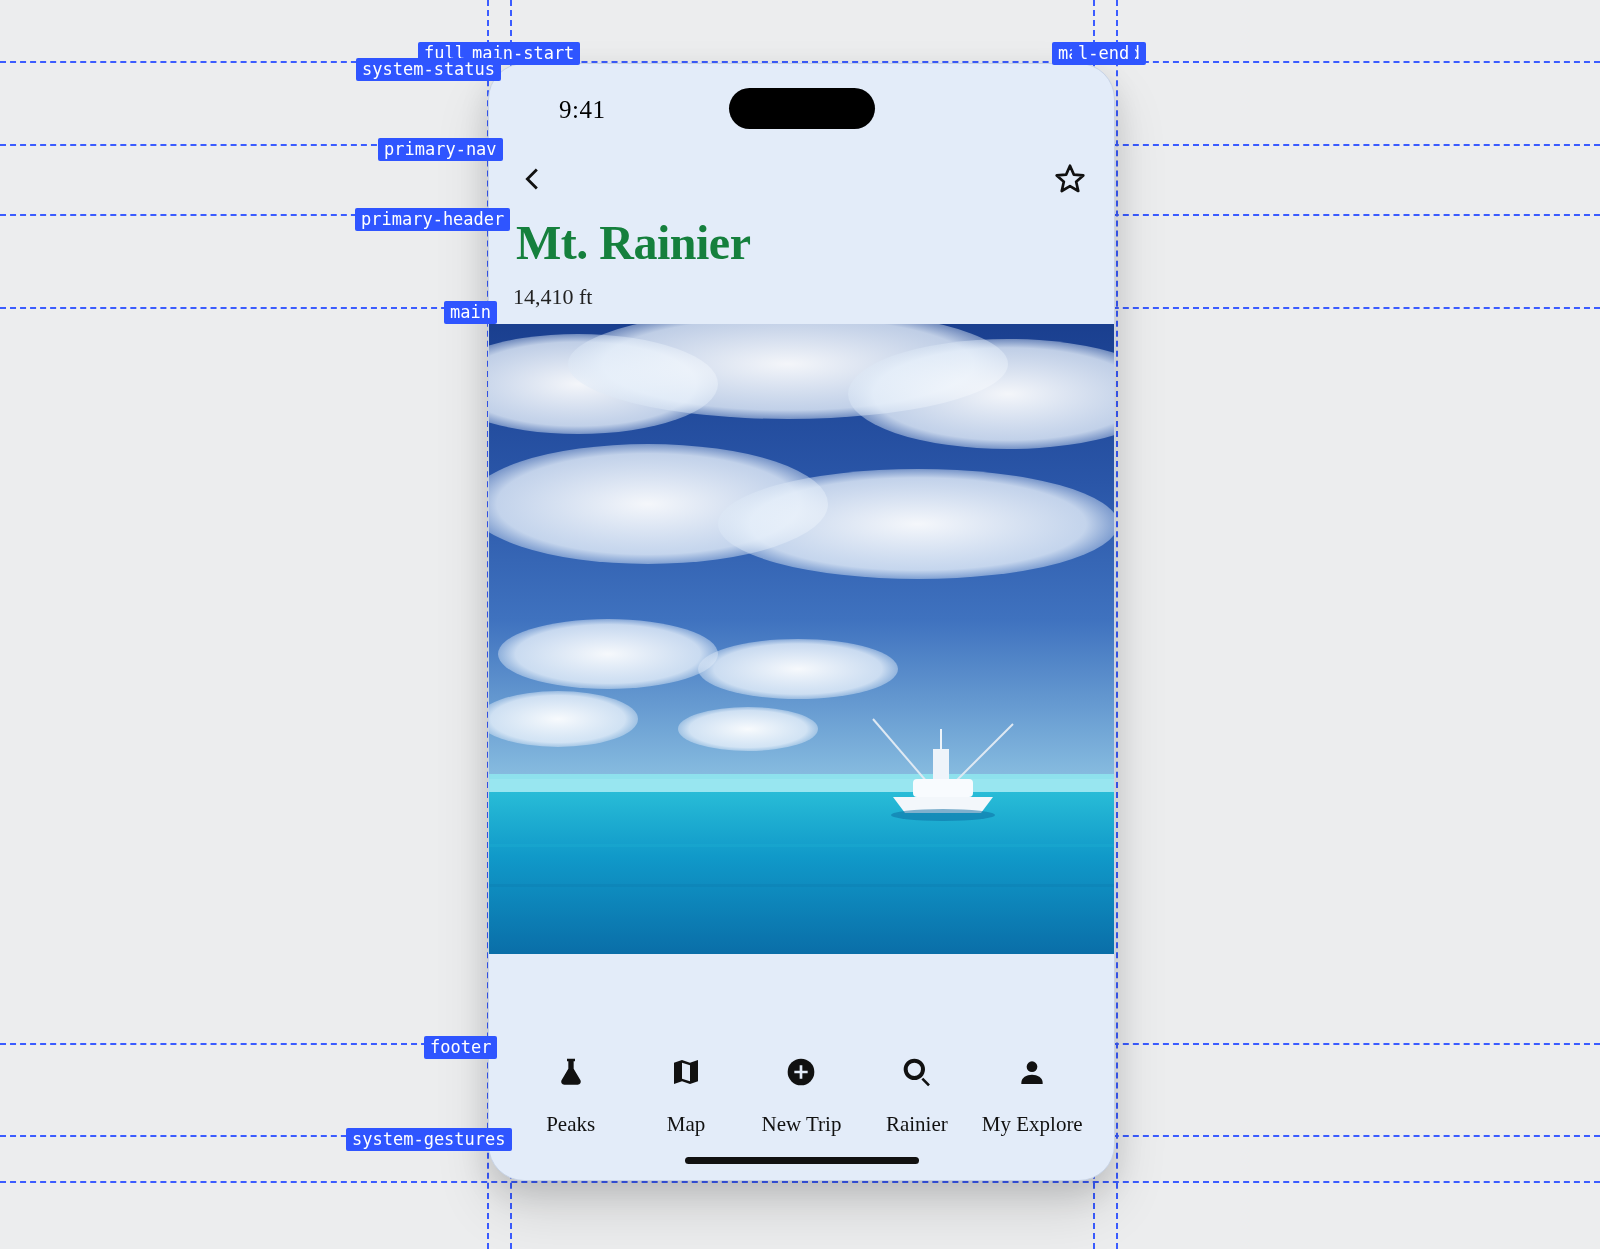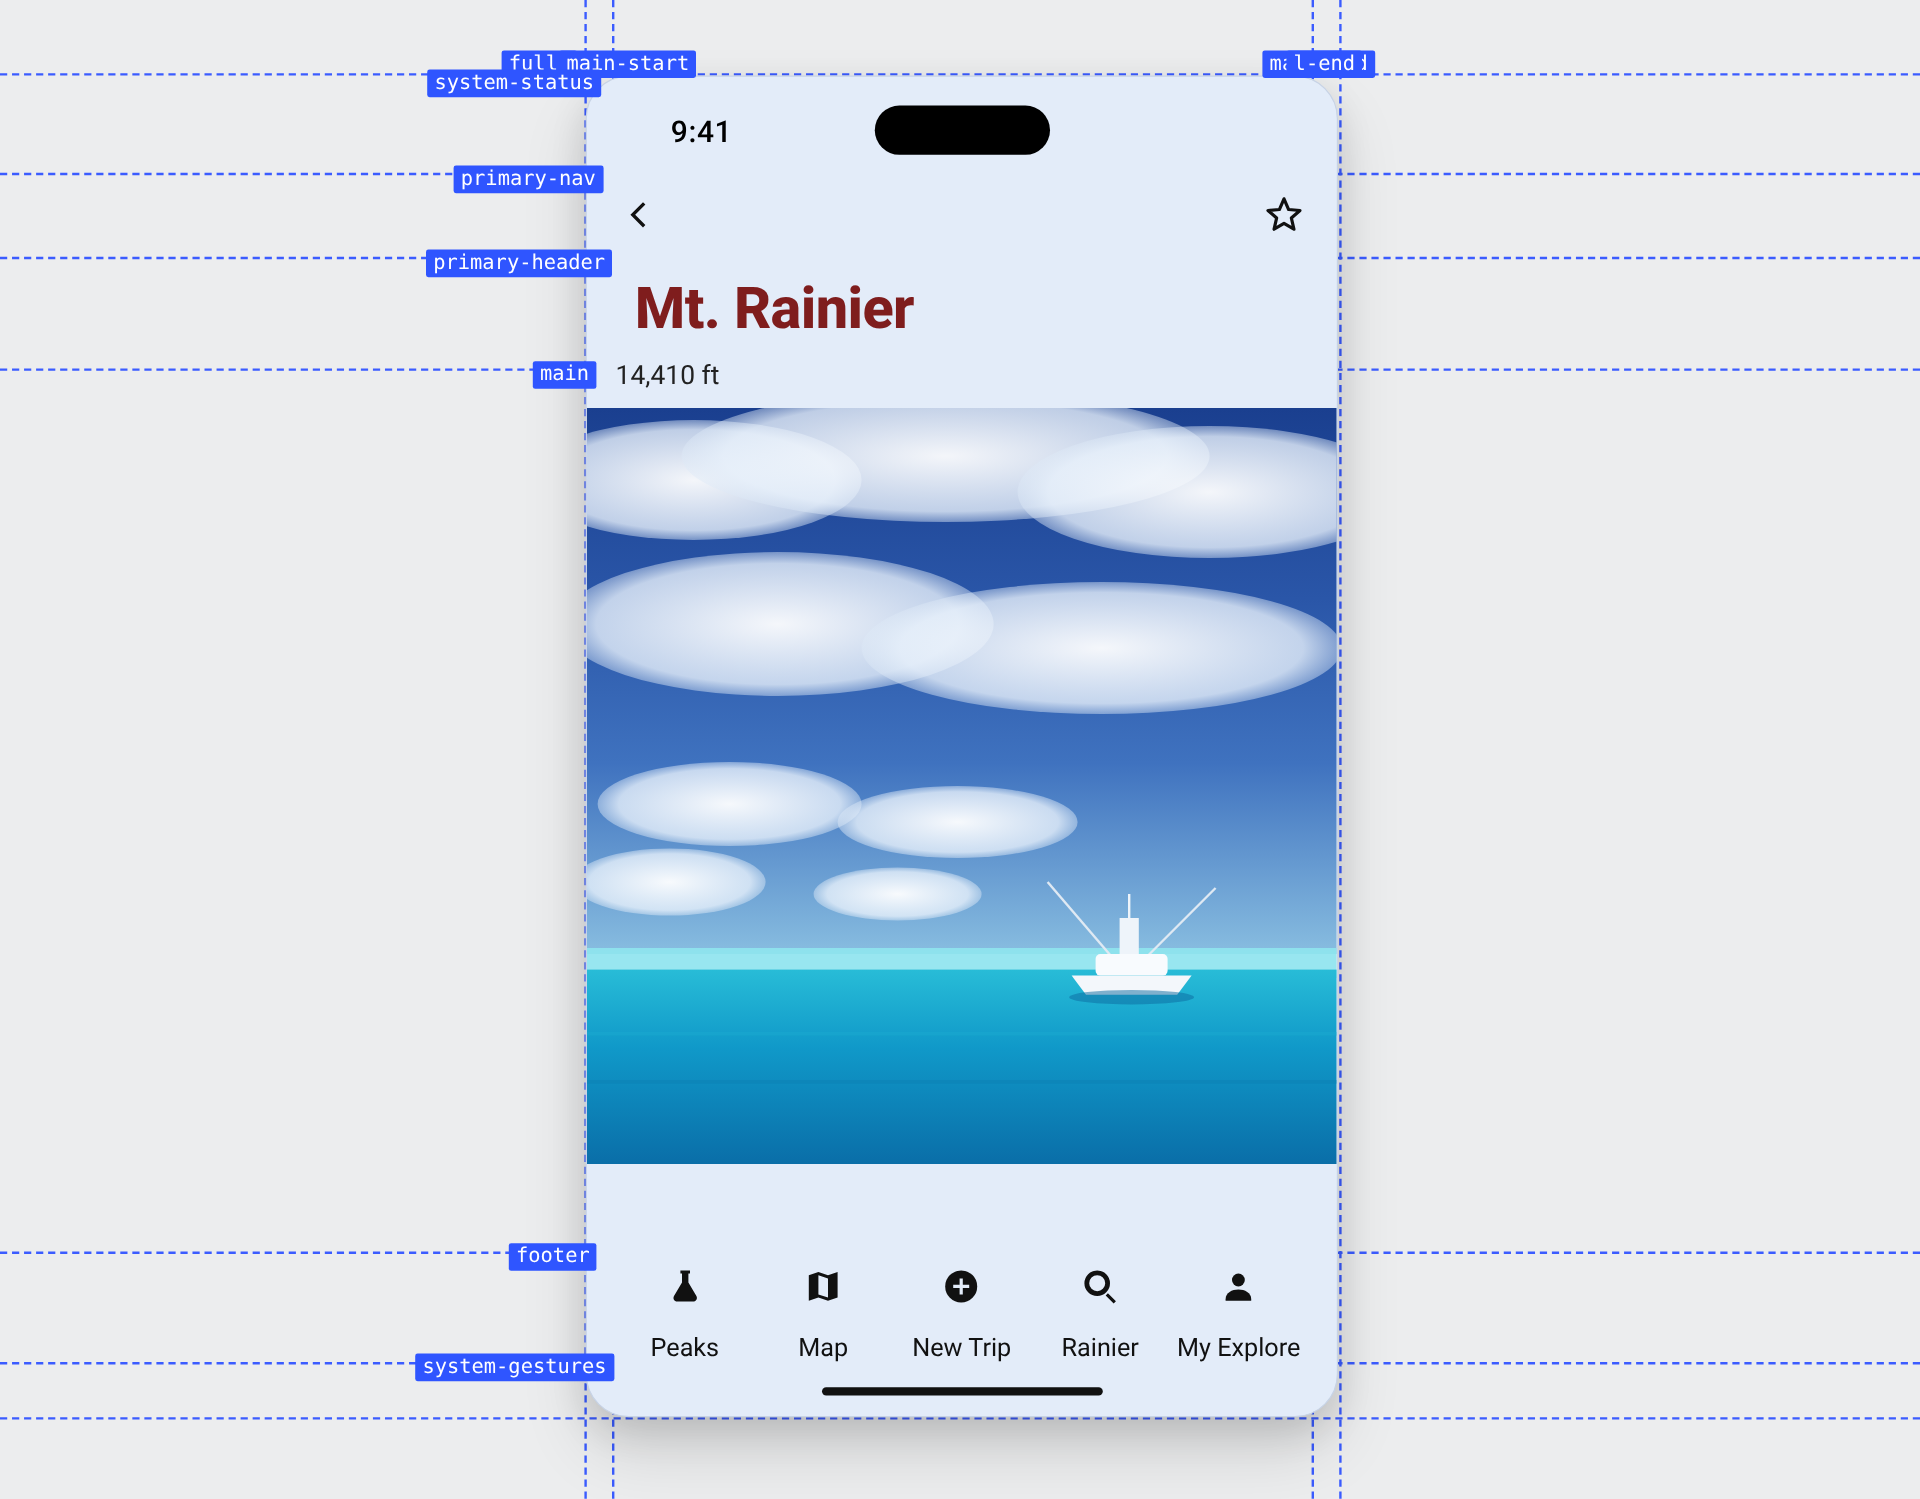--- a/index.html
+++ b/index.html
@@ -52,20 +52,21 @@
     left: 488px;
     top: 63px;
     width: 627px;
     height: 1118px;
     border-radius: var(--bezel-radius);
     background: var(--phone-bg);
     box-shadow: 0 12px 30px rgba(0,0,0,0.12), 0 28px 56px rgba(0,0,0,0.12);
     border: 1px solid #c7d3e6;
     overflow: hidden;
     z-index: 10;
+    font-family: Liberation Serif, serif;
   }
 
   
   .status-bar {
     position: relative;
     height: 54px;
     display: flex;
     align-items: center;
   }
   .status-time {
@@ -106,28 +107,28 @@
     border: none;
     cursor: pointer;
   }
 
   
   .primary-header {
     padding: 0 24px 6px 24px;
     margin-top: -4px;
   }
   .primary-header h1 {
-    margin: 16px;
+    margin: 3px;
     font-size: 48px;
     font-weight: 800;
     letter-spacing: -0.5px;
-    color: #7f1d1d;
+    color: #15803d;
   }
   .primary-header .sub {
-    margin-top: 3px;
+    margin-top: 14px;
     font-size: 22px;
     color: #222;
   }
 
   
   .hero {
     margin-top: 8px;
     width: 100%;
     height: 630px;
     position: relative;

